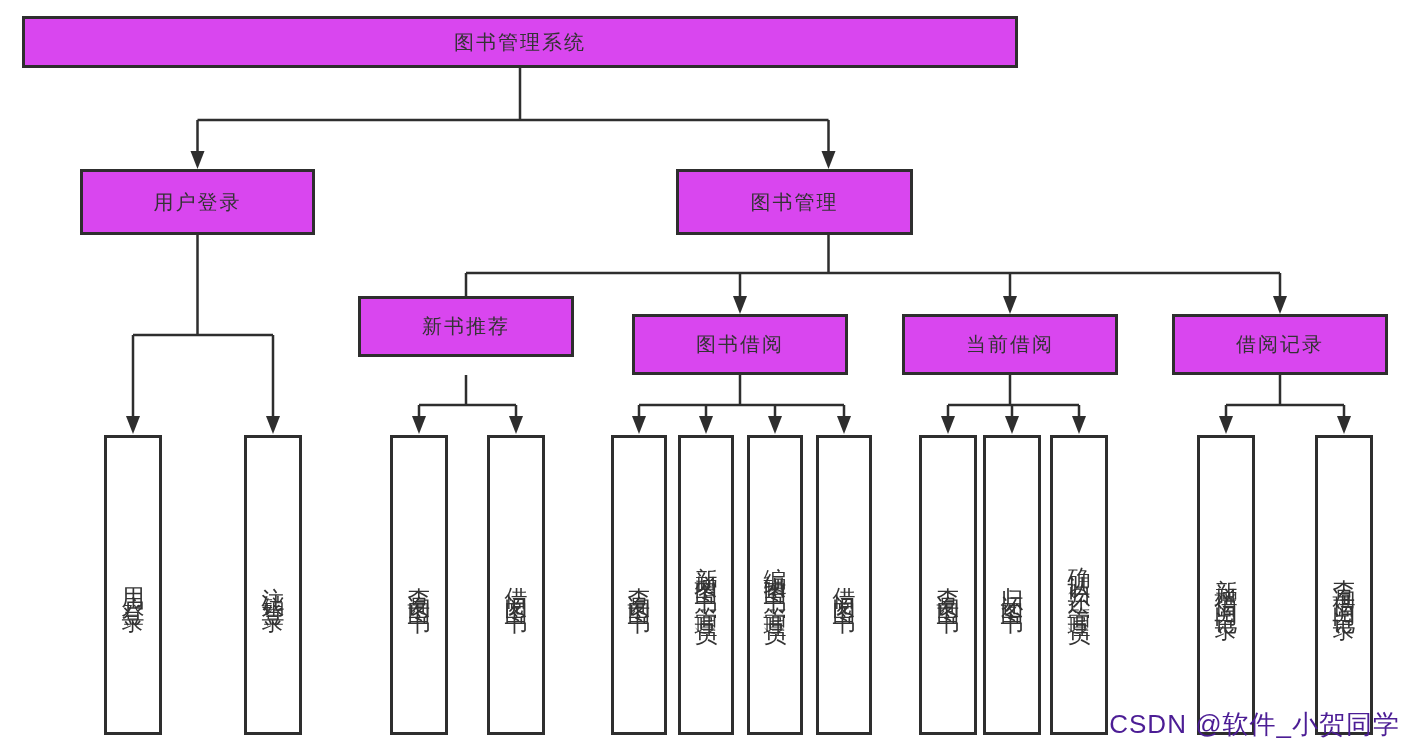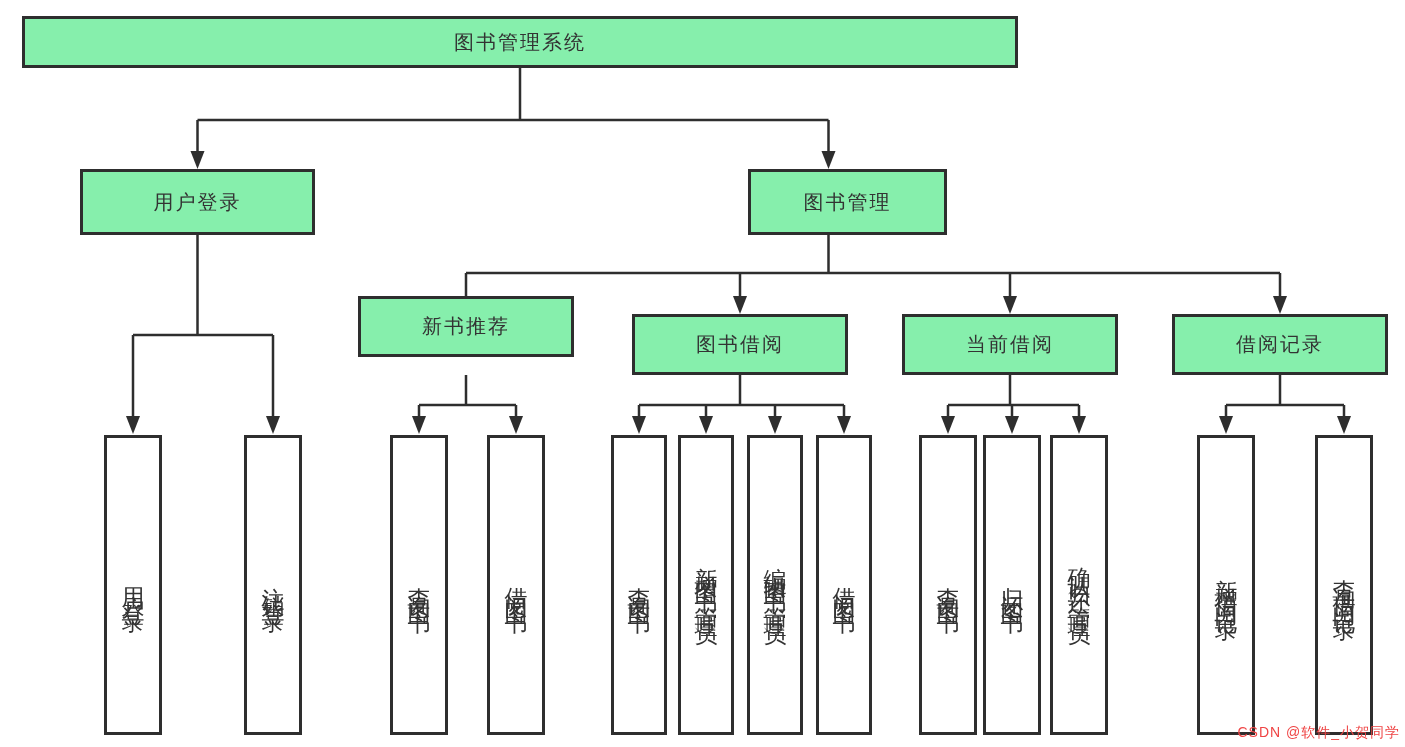--- a/index.html
+++ b/index.html
@@ -14,21 +14,21 @@
   .connectors {
     position: absolute;
     left: 0; top: 0;
     width: 1405px; height: 747px;
     pointer-events: none;
   }
   .box {
     position: absolute;
     box-sizing: border-box;
     border: 3px solid #2e2e2e;
-    background: #86efac;
+    background: #d946ef;
     display: flex;
     align-items: center;
     justify-content: center;
     color: #333333;
   }
   .box .lbl {
     font-size: 20px;
     letter-spacing: 2px;
     white-space: nowrap;
   }
@@ -49,22 +49,22 @@
     text-orientation: mixed;
     font-size: 23px;
     letter-spacing: 8px;
     line-height: 1;
     white-space: nowrap;
   }
   .watermark {
     position: absolute;
     right: 5px;
     bottom: 5px;
-    font-size: 14px;
-    color: #ef4444;
+    font-size: 26px;
+    color: #4c1d95;
     letter-spacing: 1px;
     z-index: 5;
     white-space: nowrap;
   }
 </style>
 </head>
 <body>
 
 <div class="stage">
 
@@ -118,21 +118,21 @@
     </g>
   </svg>
 
   <div class="box" style="left:22px;top:16px;width:996px;height:52px">
     <span class="lbl">图书管理系统</span>
   </div>
 
   <div class="box" style="left:80px;top:169px;width:235px;height:66px">
     <span class="lbl">用户登录</span>
   </div>
-  <div class="box" style="left:748px;top:169px;width:199px;height:66px">
+  <div class="box" style="left:676px;top:169px;width:237px;height:66px">
     <span class="lbl">图书管理</span>
   </div>
 
   <div class="box" style="left:358px;top:296px;width:216px;height:61px">
     <span class="lbl">新书推荐</span>
   </div>
   <div class="box" style="left:632px;top:314px;width:216px;height:61px">
     <span class="lbl">图书借阅</span>
   </div>
   <div class="box" style="left:902px;top:314px;width:216px;height:61px">

